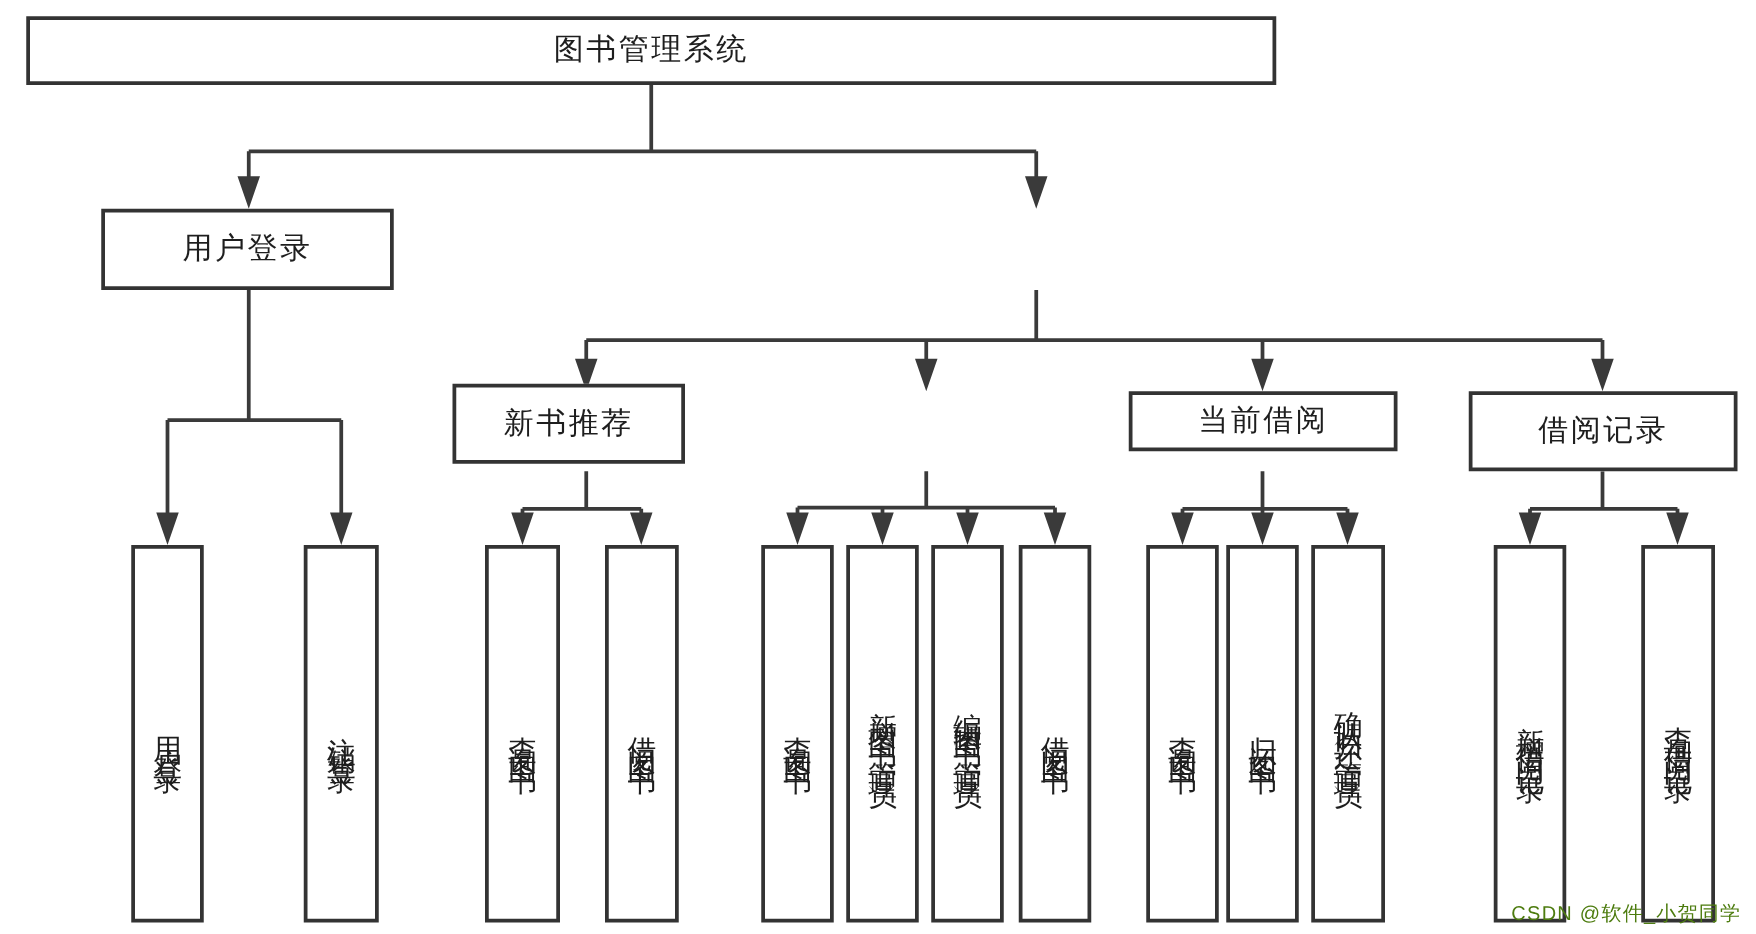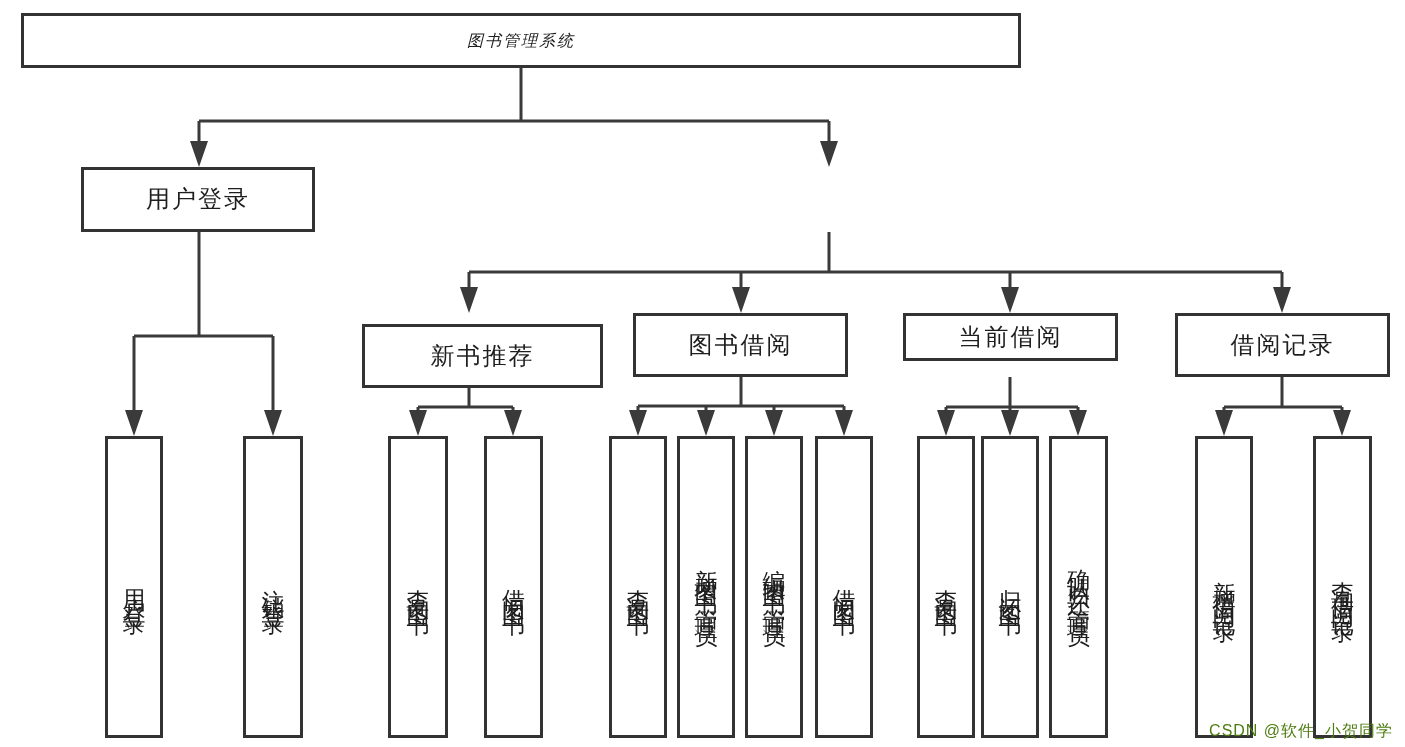--- a/index.html
+++ b/index.html
@@ -24,21 +24,21 @@
     background: #ffffff;
     display: flex;
     align-items: center;
     justify-content: center;
     color: #1e1e1e;
     font-size: 24px;
     letter-spacing: 2px;
     text-align: center;
     line-height: 1.2;
   }
-  .node.root { font-size: 16px; font-style: italic; }
+  .node.root { font-size: 24px; }
   .node.v {
     writing-mode: vertical-lr;
     text-orientation: mixed;
     font-size: 23px;
     letter-spacing: 8px;
     line-height: 1;
   }
   .watermark {
     position: absolute;
     right: 12px;
@@ -84,22 +84,21 @@
       M1001 410 L1019 410 L1010 436 Z
       M1069 410 L1087 410 L1078 436 Z
       M1215 410 L1233 410 L1224 436 Z
       M1333 410 L1351 410 L1342 436 Z"></path>
   </svg>
 
   <div class="node root" style="left:21px; top:13px; width:1000px; height:55px;">图书管理系统</div>
 
   <div class="node" style="left:81px; top:167px; width:234px; height:65px;">用户登录</div>
 
-  <div class="node" style="left:362px; top:324px; width:241px; height:64px;">新书推荐</div>
-  <div class="node" style="left:633px; top:313px; width:215px; height:64px;">图书借阅</div>
+  <div class="node" style="left:362px; top:307px; width:186px; height:64px;">新书推荐</div>
   <div class="node" style="left:903px; top:313px; width:215px; height:48px;">当前借阅</div>
   <div class="node" style="left:1175px; top:313px; width:215px; height:64px;">借阅记录</div>
 
   <div class="node v" style="left:105px; top:436px; width:58px; height:302px;">用户登录</div>
   <div class="node v" style="left:243px; top:436px; width:60px; height:302px;">注销登录</div>
 
   <div class="node v" style="left:388px; top:436px; width:60px; height:302px;">查询图书</div>
   <div class="node v" style="left:484px; top:436px; width:59px; height:302px;">借阅图书</div>
 
   <div class="node v" style="left:609px; top:436px; width:58px; height:302px;">查询图书</div>

